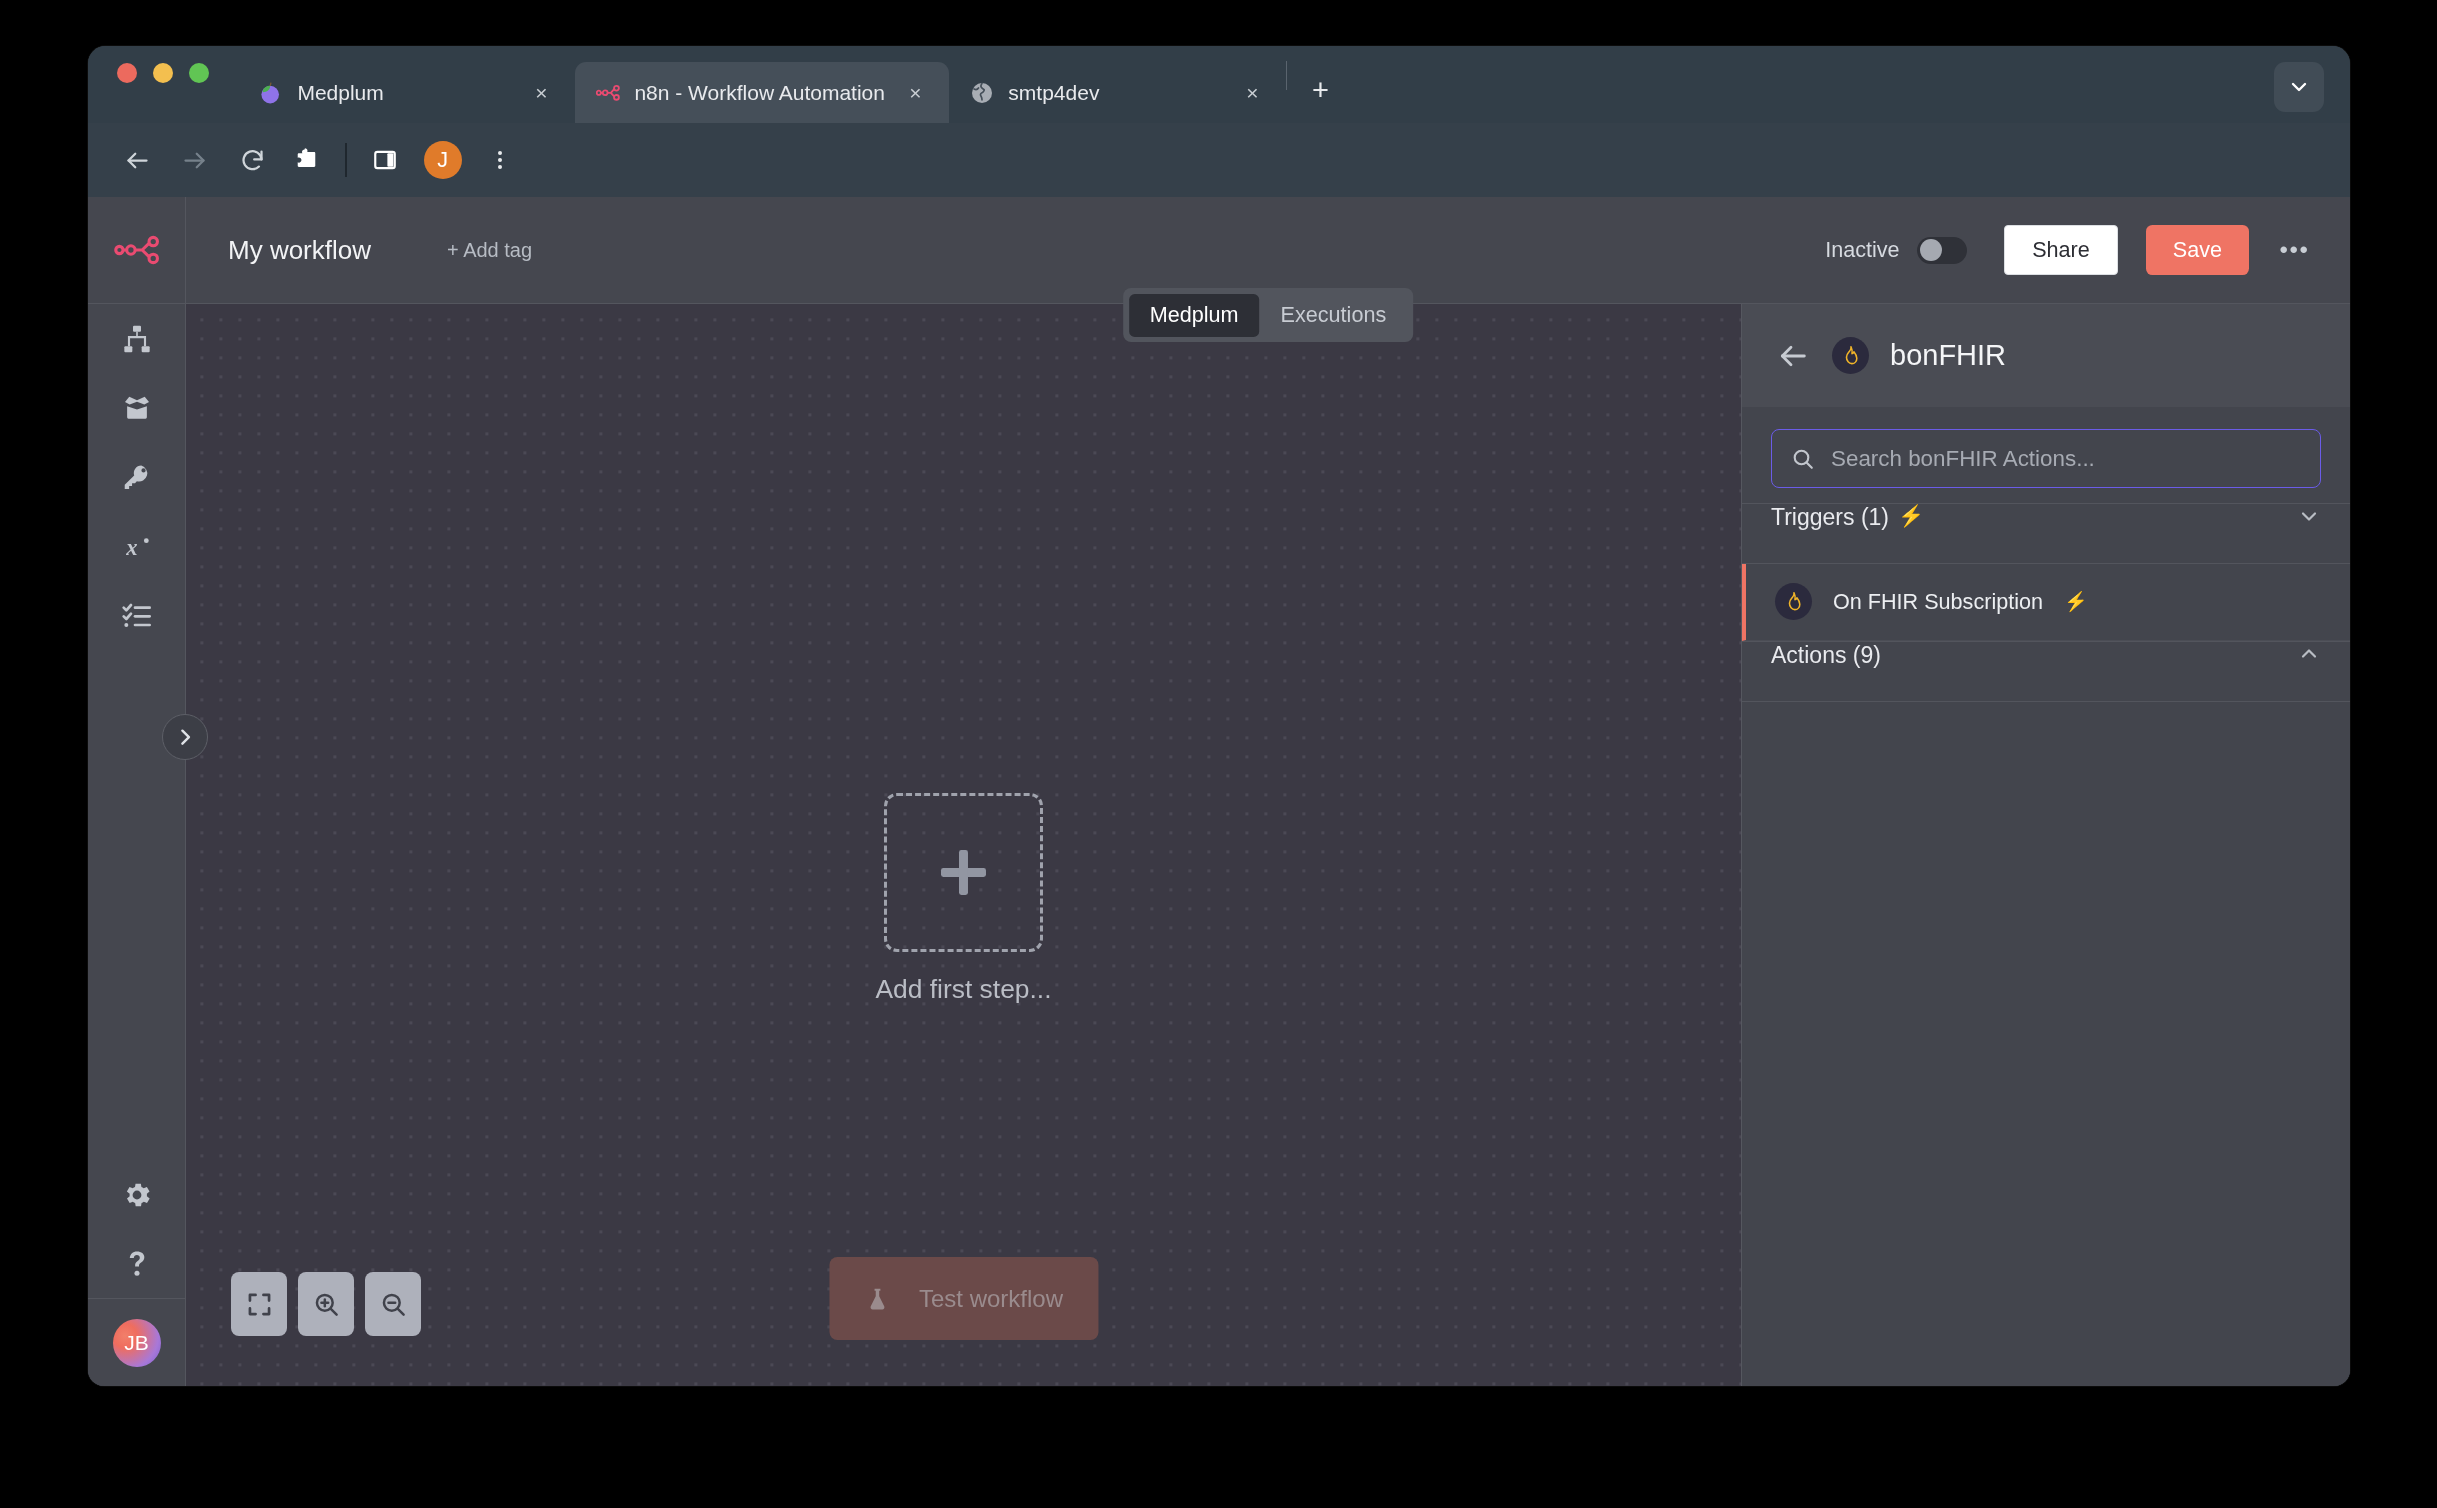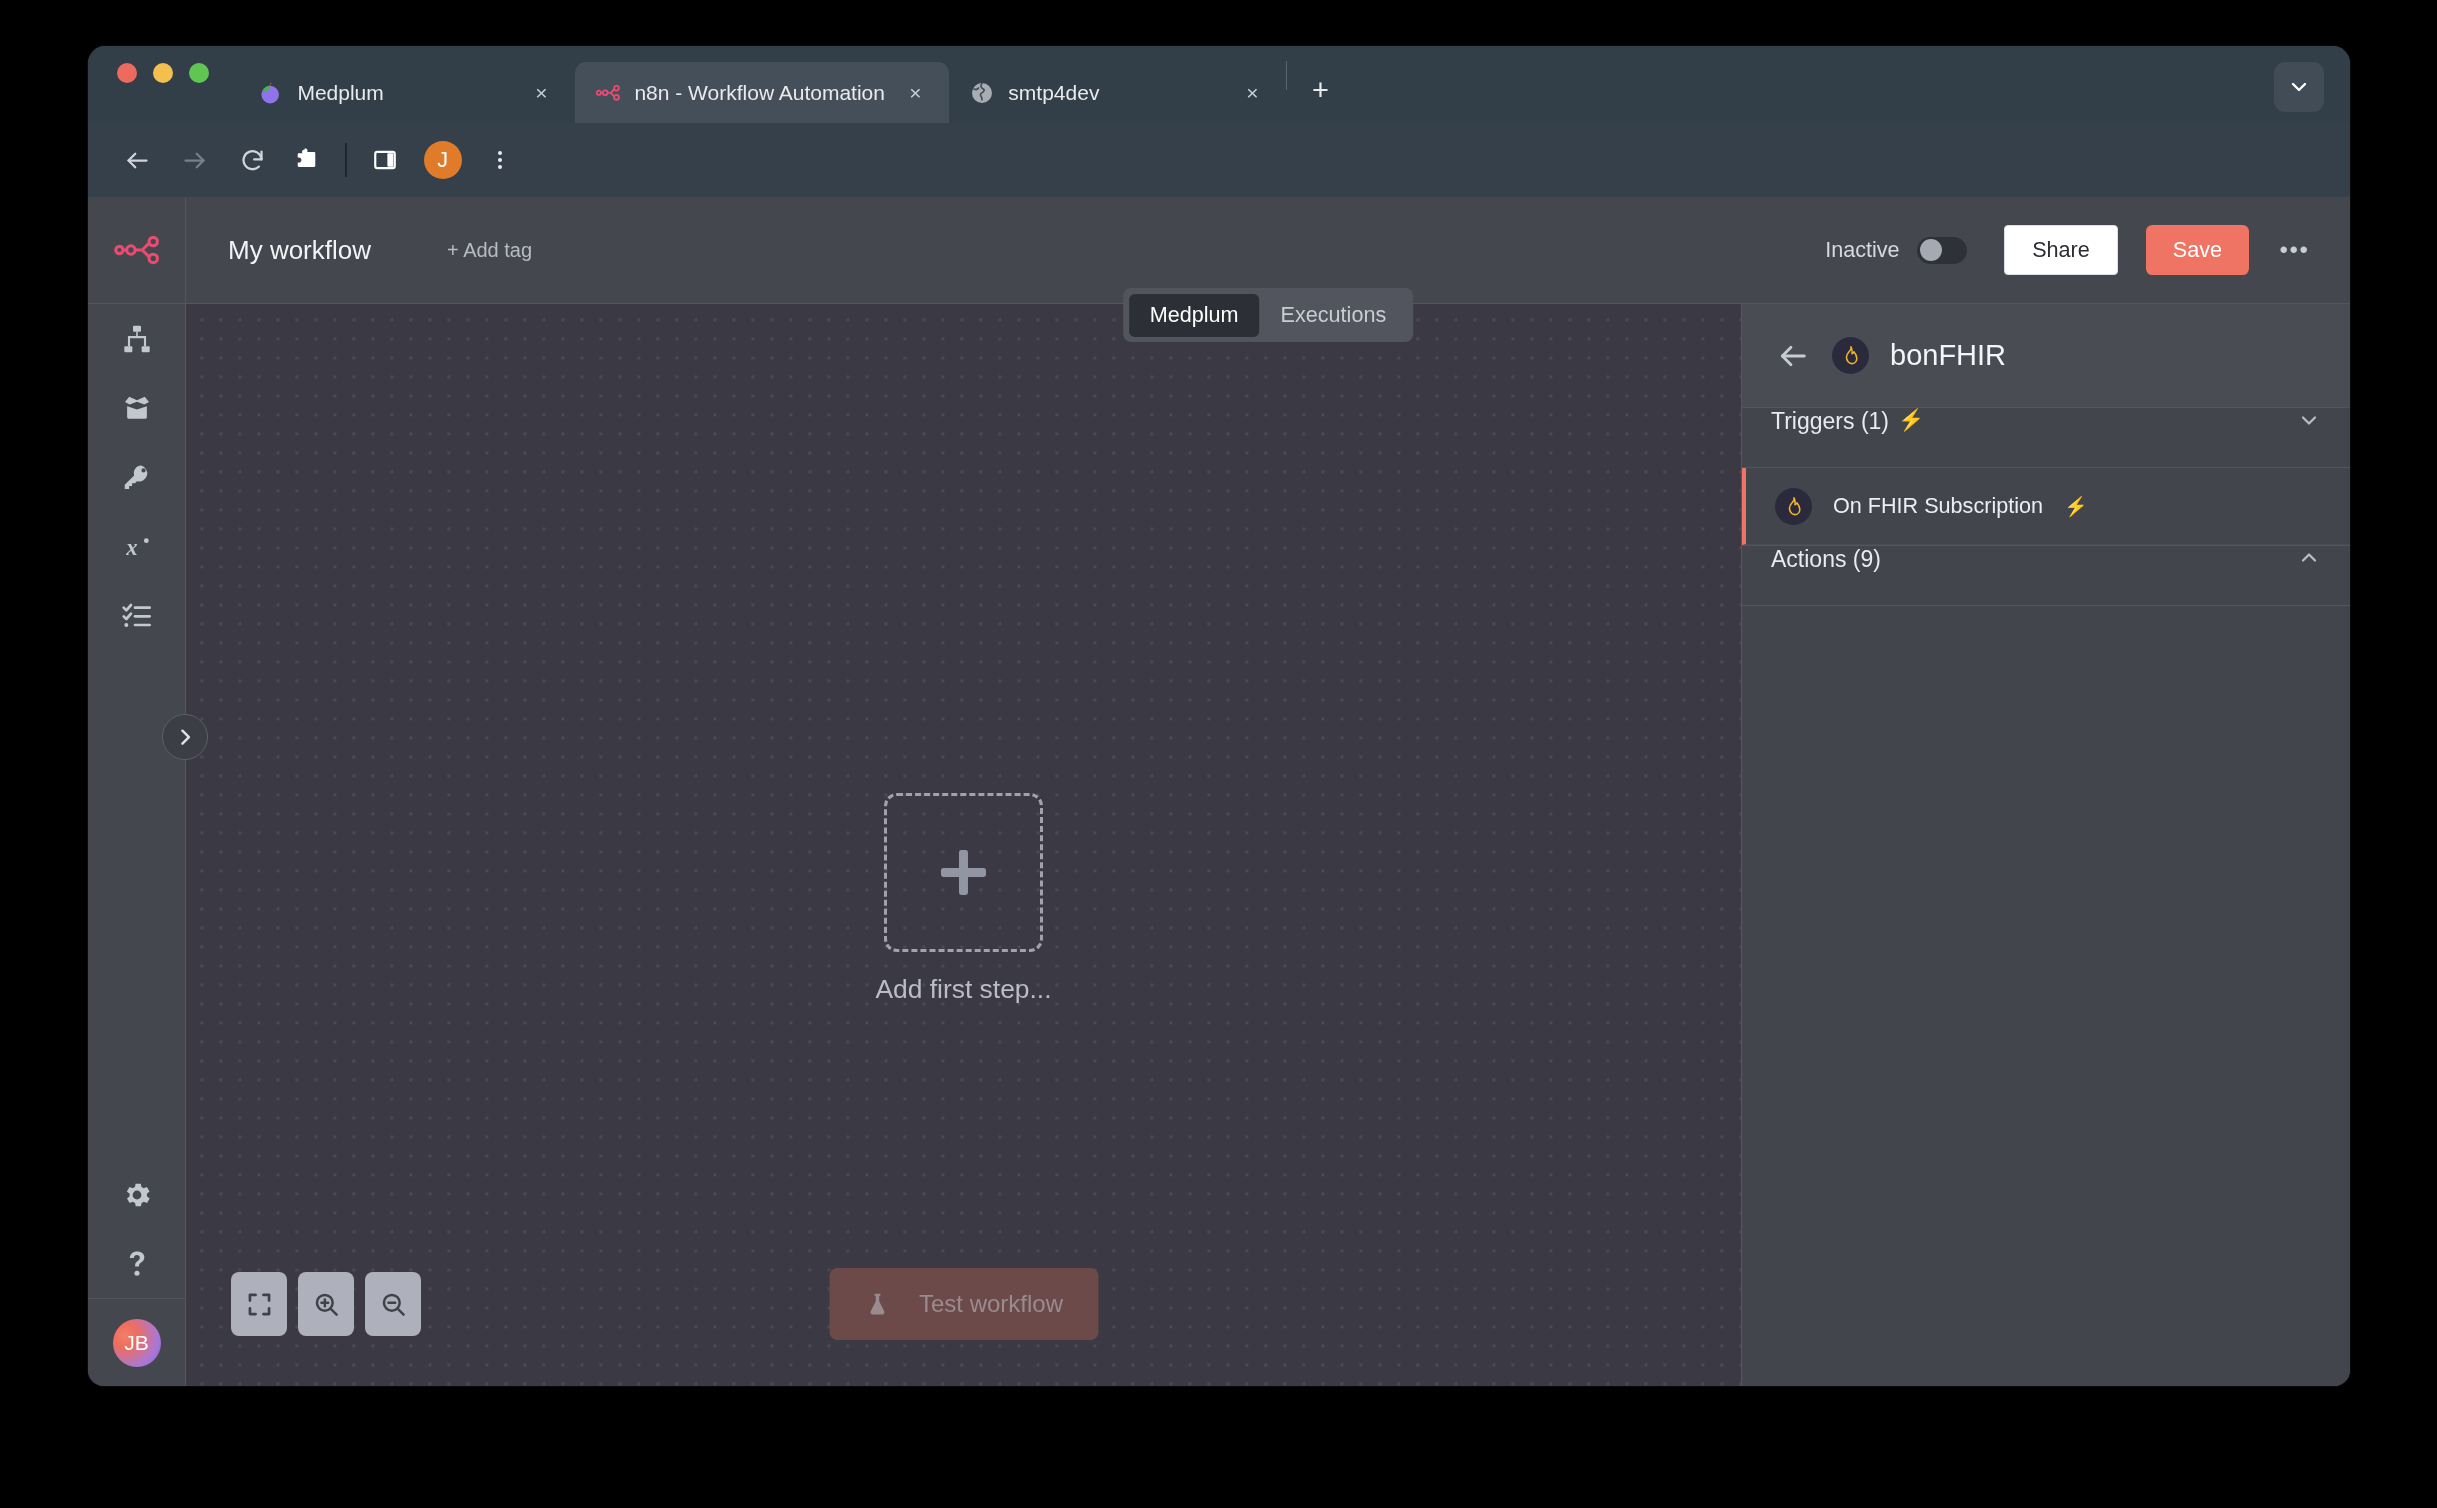--- a/index.html
+++ b/index.html
@@ -275,21 +275,21 @@
     width: 56px; height: 64px;
     background: #aeb1bb;
     border-radius: 8px;
     display: flex; align-items: center; justify-content: center;
     color: #3f414a;
   }
   #test-workflow-btn {
     position: absolute;
     left: 50%; transform: translateX(-50%);
     bottom: 46px;
-    height: 72px; padding: 0 35px;
+    height: 83px; padding: 0 35px;
     background: #6b4a49;
     border-radius: 8px;
     display: flex; align-items: center; gap: 29px;
     color: #9a8b8d; font-size: 24px;
   }
 
   
   #nodes-panel {
     width: 609px; flex: 0 0 609px;
     background: #43454d;
@@ -669,20 +669,31 @@
               </svg>
             </span>
             <span class="bonfhir-badge">
               <svg width="21" height="21" viewBox="0 0 24 24">
                 <path d="M12.6 2.1c.6 3.1-1.1 4.3-2.5 5.9-1.5 1.7-2.7 3.4-2.7 6 0 4.1 2.9 7.3 6.1 7.3 3.3 0 5.7-2.8 5.7-6.3 0-3.3-2-5.6-3.3-7.2-.5 1.5-1.5 2.2-2.2 2.2.5-2.7-.2-5.9-1.1-7.9z" fill="none" stroke="#f0b429" stroke-width="1.8" stroke-linejoin="round"></path>
               </svg>
             </span>
             <span id="panel-title">bonFHIR</span>
           </div>
 
+          <div id="panel-search-wrap">
+            <div id="panel-search">
+              <span>
+                <svg width="24" height="24" viewBox="0 0 24 24" fill="none" stroke="#c2c6cd" stroke-width="2.1" stroke-linecap="round">
+                  <circle cx="10.5" cy="10.5" r="6.8"></circle>
+                    <line x1="15.5" y1="15.5" x2="20.8" y2="20.8"></line>
+                </svg>
+              </span>
+              <input type="text" value="" placeholder="Search bonFHIR Actions..." style="">
+            </div>
+          </div>
 
           <div class="panel-section-head">
             <span class="panel-section-title">Triggers (1)</span>
             <span class="section-bolt">⚡</span>
             <span class="section-chevron">
               <svg width="24" height="24" viewBox="0 0 24 24" fill="none" stroke="currentColor" stroke-width="2.2" stroke-linecap="round" stroke-linejoin="round">
                 <polyline points="6 9.5 12 15.5 18 9.5"></polyline>
               </svg>
             </span>
           </div>

